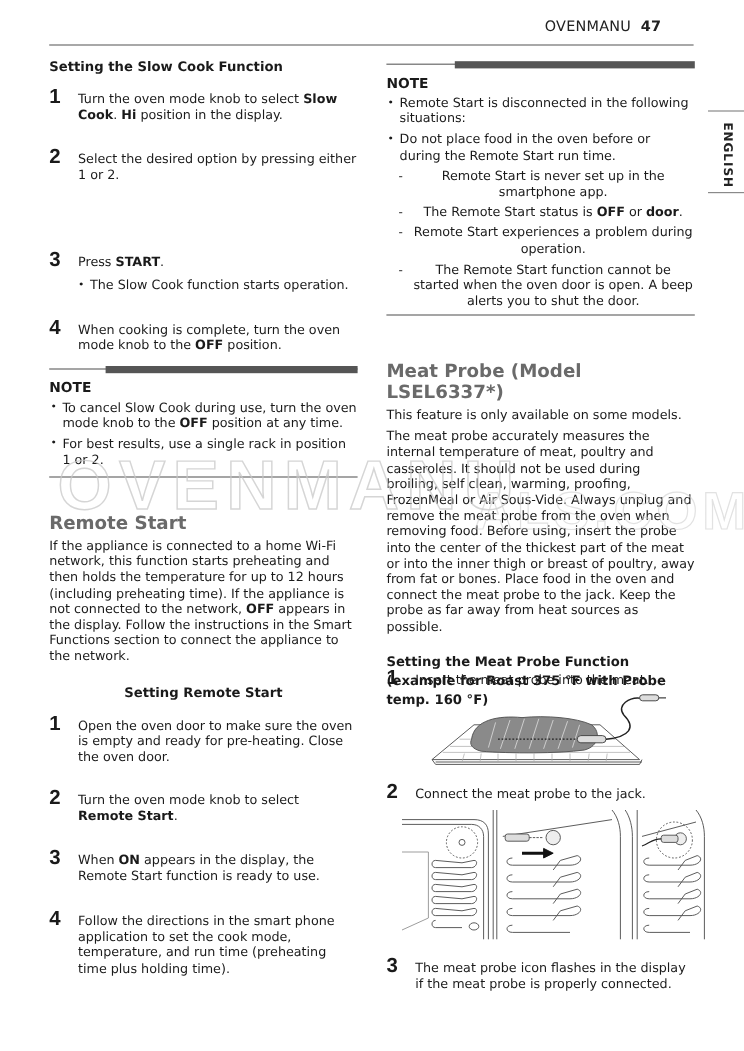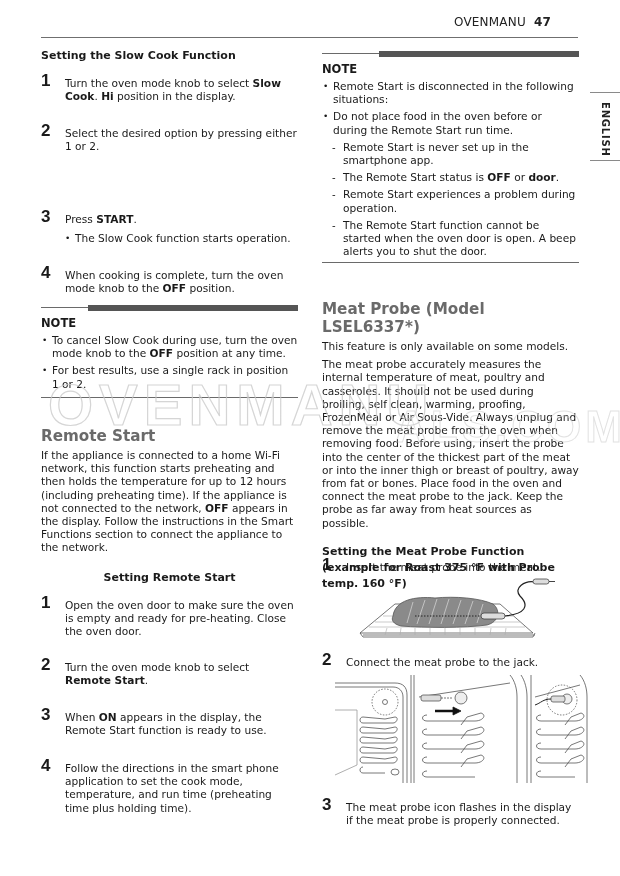--- a/index.html
+++ b/index.html
@@ -43,21 +43,21 @@
     .step li::before { content: "•"; position: absolute; left: 0; top: 0; font-size: 9px; }
 
     .note { position: absolute; left: 0; width: 257px; }
     .note .bar { position: relative; height: 7px; }
     .note .bar .thin { position: absolute; left: 0; top: 2px; width: 100%; height: 1px; background: #6a6a6a; }
     .note .bar .thick { position: absolute; right: 0; top: 0; width: 210px; height: 6px; background: #555555; }
     .note .title { font-weight: bold; font-size: 11.5px; margin-top: 4px; line-height: 15px; }
     .note ul { list-style: none; margin-top: 3px; }
     .note li { position: relative; padding-left: 11px; margin-bottom: 4px; }
     .note li::before { content: "•"; position: absolute; left: 1px; top: 0; font-size: 9px; }
-    .note li.dash { padding-left: 21px; }
+    .note li.dash { padding-left: 21px; text-align: center; }
     .note li.dash::before { content: "-"; left: 10px; font-size: 10px; }
     .note .endrule { height: 1px; background: #6a6a6a; margin-top: 6px; }
 
     p.txt { margin: 0; }
 
     
     .wm {
       position: absolute; left: 48px; top: 398px;
       font-family: "Liberation Sans", sans-serif; font-weight: bold; font-size: 58px; letter-spacing: 6px;
       color: transparent; -webkit-text-stroke: 1.2px #c8c8c8; opacity: 0.75; pointer-events: none;

